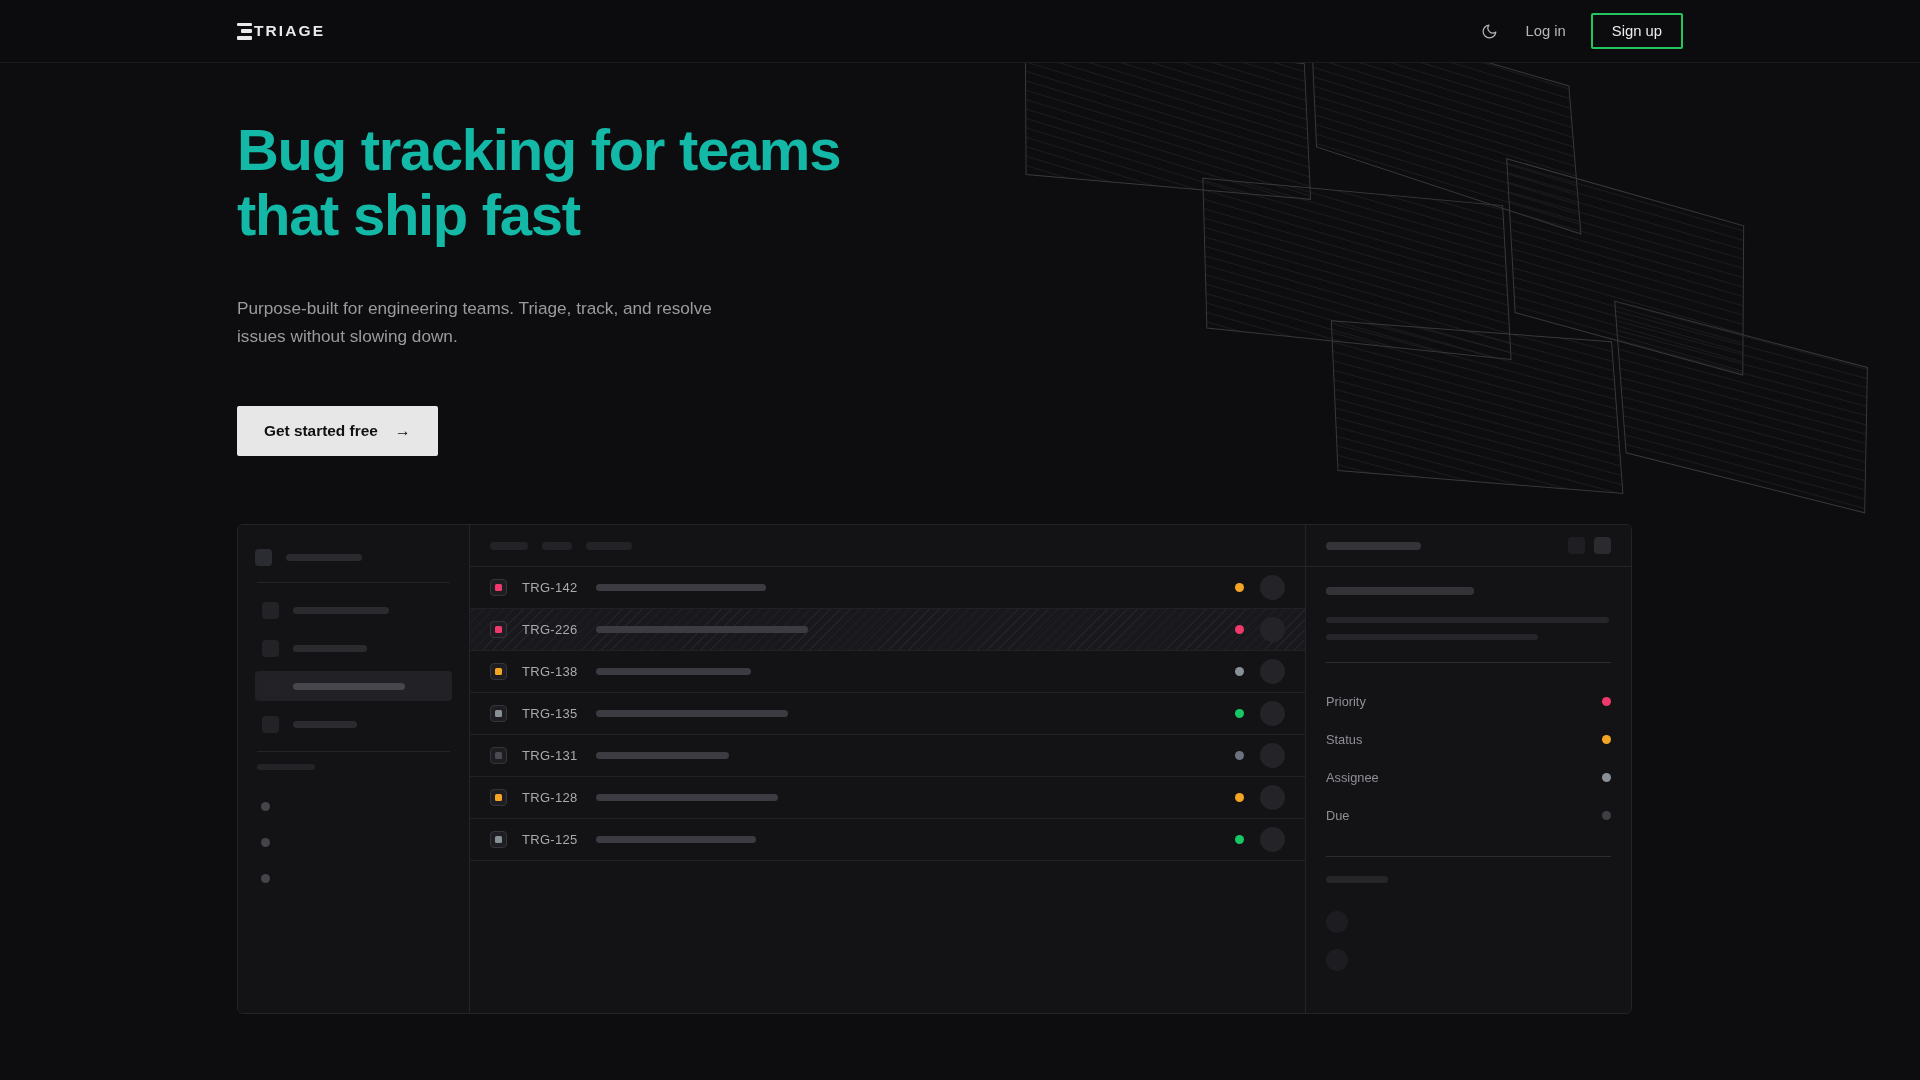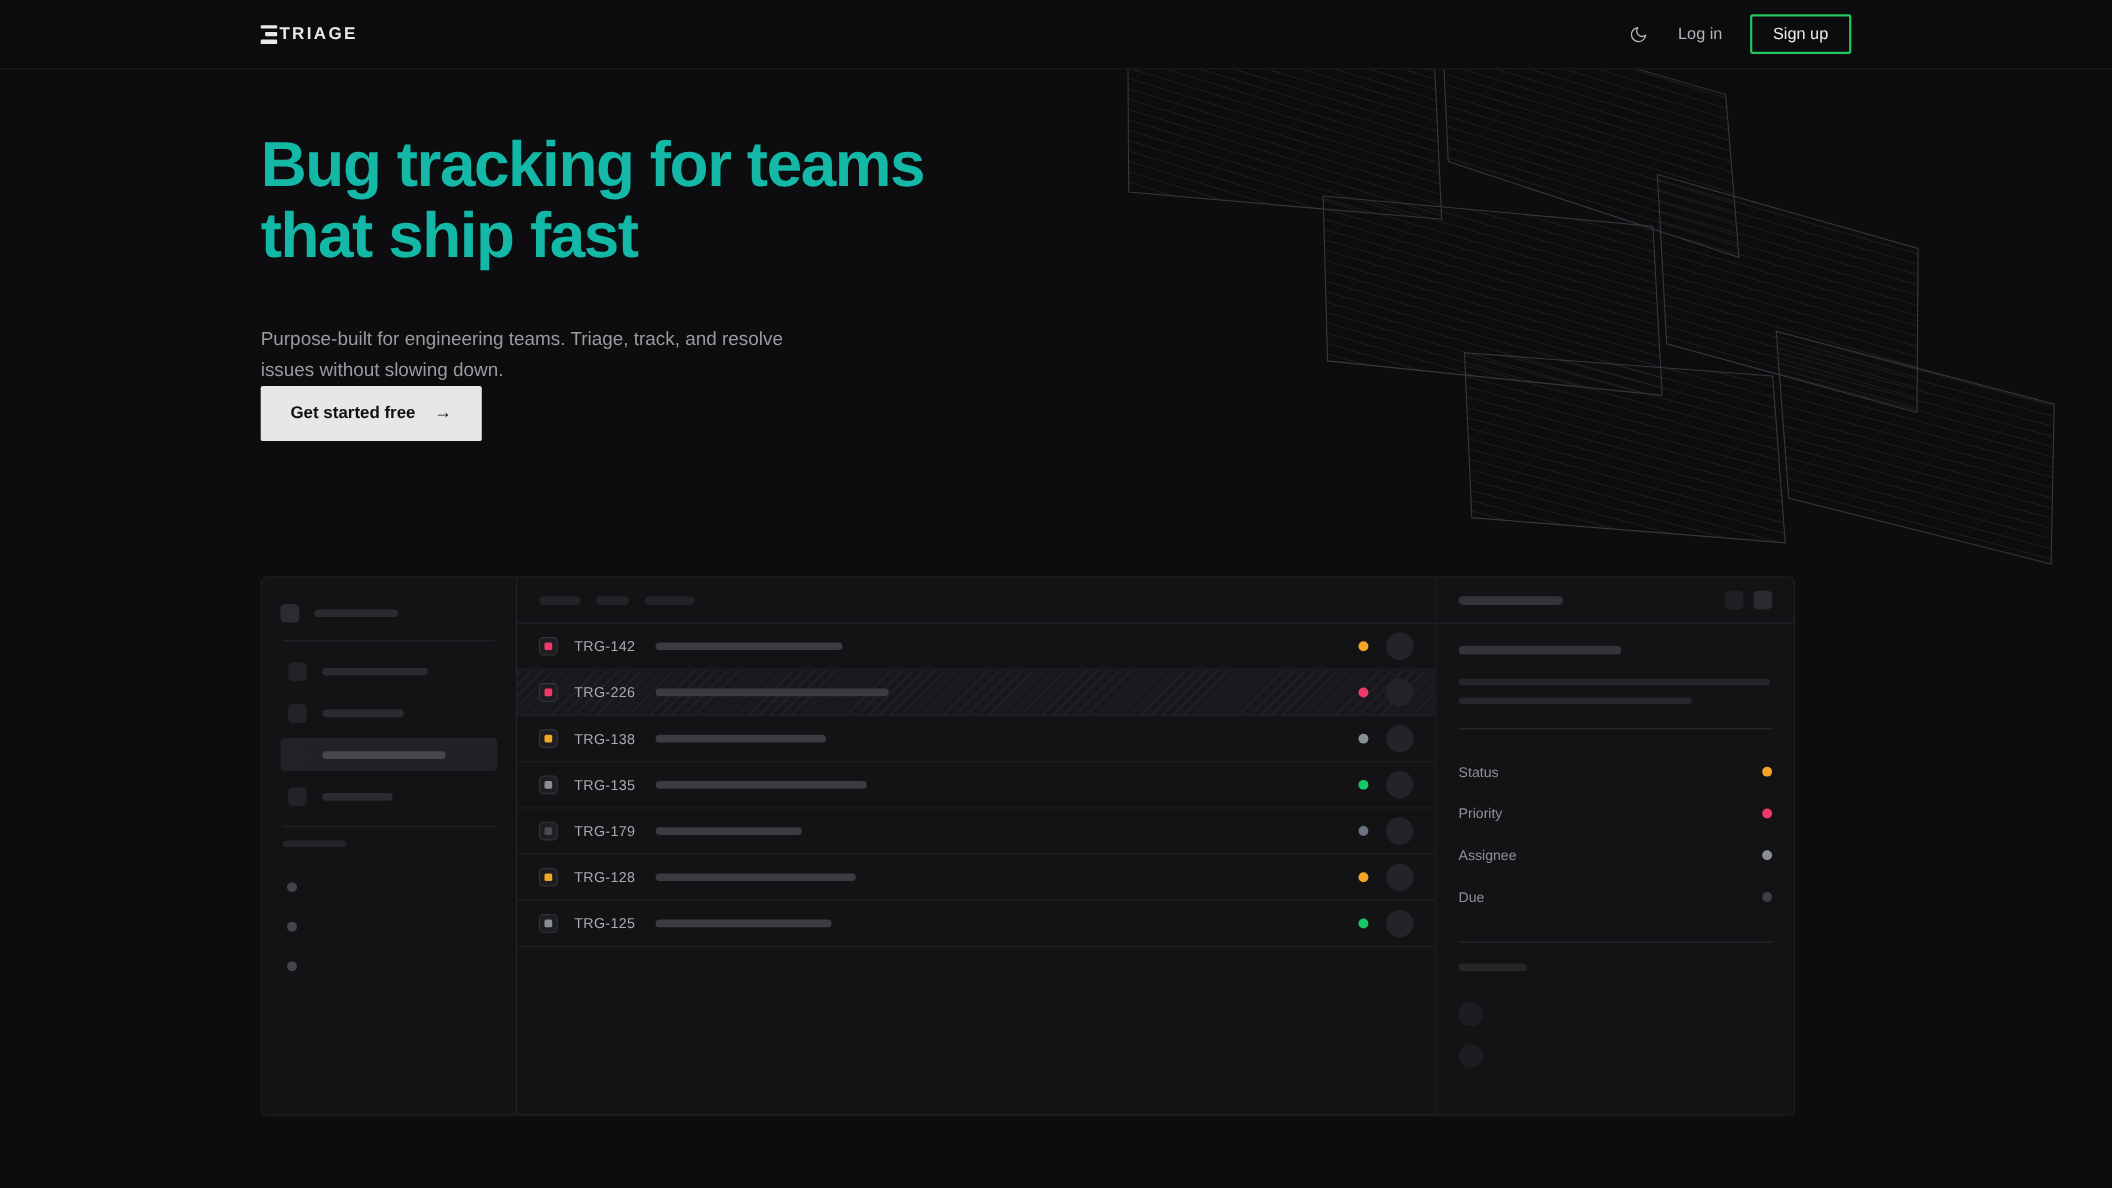--- a/index.html
+++ b/index.html
@@ -47,21 +47,21 @@
   
   .hero { position:absolute; left:237px; top:118px; z-index:5; }
   .hero h1 {
     color:#14b8a6; font-size:58px; line-height:1.12; font-weight:700;
     letter-spacing:-1.3px; max-width:700px;
   }
   .hero p {
     color:#9a9a9f; font-size:17.2px; line-height:1.62; margin-top:47px; max-width:500px;
   }
   .cta {
-    display:inline-flex; align-items:center; gap:17px;
+    margin-top:55px; display:inline-flex; align-items:center; gap:17px;
     background:#e7e7e7; color:#111113; font-size:15.4px; font-weight:700;
     padding:16px 27px; border:none; border-radius:2px; cursor:pointer;
     font-family:"Liberation Sans", sans-serif;
   }
   .cta .arw { font-size:16px; line-height:1; }
 
   
   .app {
     position:absolute; left:237px; top:524px; width:1395px; height:490px;
     background:#131316; border:1px solid #242428; border-radius:6px;
@@ -259,21 +259,21 @@
             <span class="row-bar" style="width:192px"></span>
             <span class="row-right">
               <span class="dot" style="background:#17c964"></span>
               <span class="avatar"></span>
             </span>
           </div>
           <div class="row">
             <span class="badge">
               <i style="background:#4a4a50"></i>
             </span>
-            <span class="row-id">TRG-179</span>
+            <span class="row-id">TRG-131</span>
             <span class="row-bar" style="width:133px"></span>
             <span class="row-right">
               <span class="dot" style="background:#6b7280"></span>
               <span class="avatar"></span>
             </span>
           </div>
           <div class="row">
             <span class="badge">
               <i style="background:#f5a524"></i>
             </span>
@@ -308,26 +308,26 @@
       </div>
       <div class="detail-body">
         <div class="d-bar" id="dt-bar" style="margin-bottom: 22px; width: 148px;"></div>
         <div id="dbody">
             <div class="d-bar" style="width: 283px; height: 6px; margin-bottom: 11px; background: rgb(38, 38, 42);"></div>
             <div class="d-bar" style="width: 212px; height: 6px; margin-bottom: 11px; background: rgb(38, 38, 42);"></div>
           </div>
         <div class="d-div"></div>
         <div id="dfields">
             <div class="d-field">
+              <span>Priority</span>
+              <span class="dot" style="background:#f0396b"></span>
+            </div>
+            <div class="d-field">
               <span>Status</span>
               <span class="dot" style="background:#f5a524"></span>
-            </div>
-            <div class="d-field">
-              <span>Priority</span>
-              <span class="dot" style="background:#f0396b"></span>
             </div>
             <div class="d-field">
               <span>Assignee</span>
               <span class="dot" style="background:#889096"></span>
             </div>
             <div class="d-field">
               <span>Due</span>
               <span class="dot" style="background:#3e3e44"></span>
             </div>
           </div>

